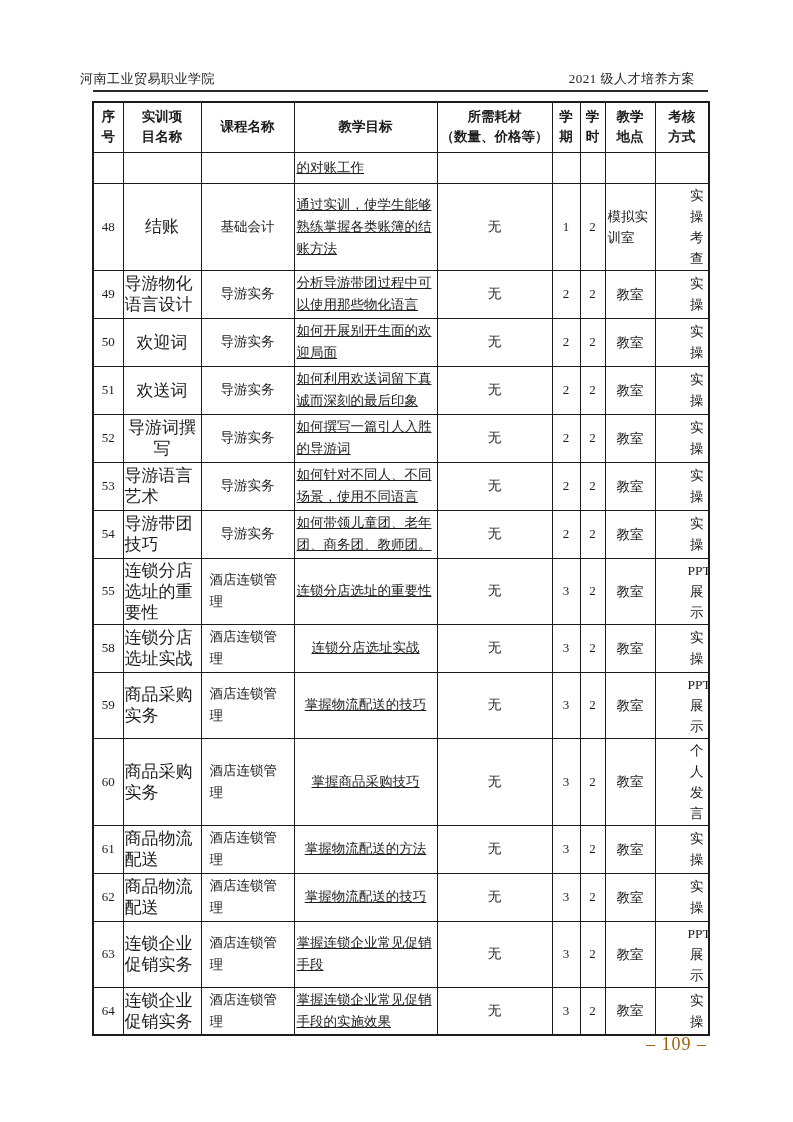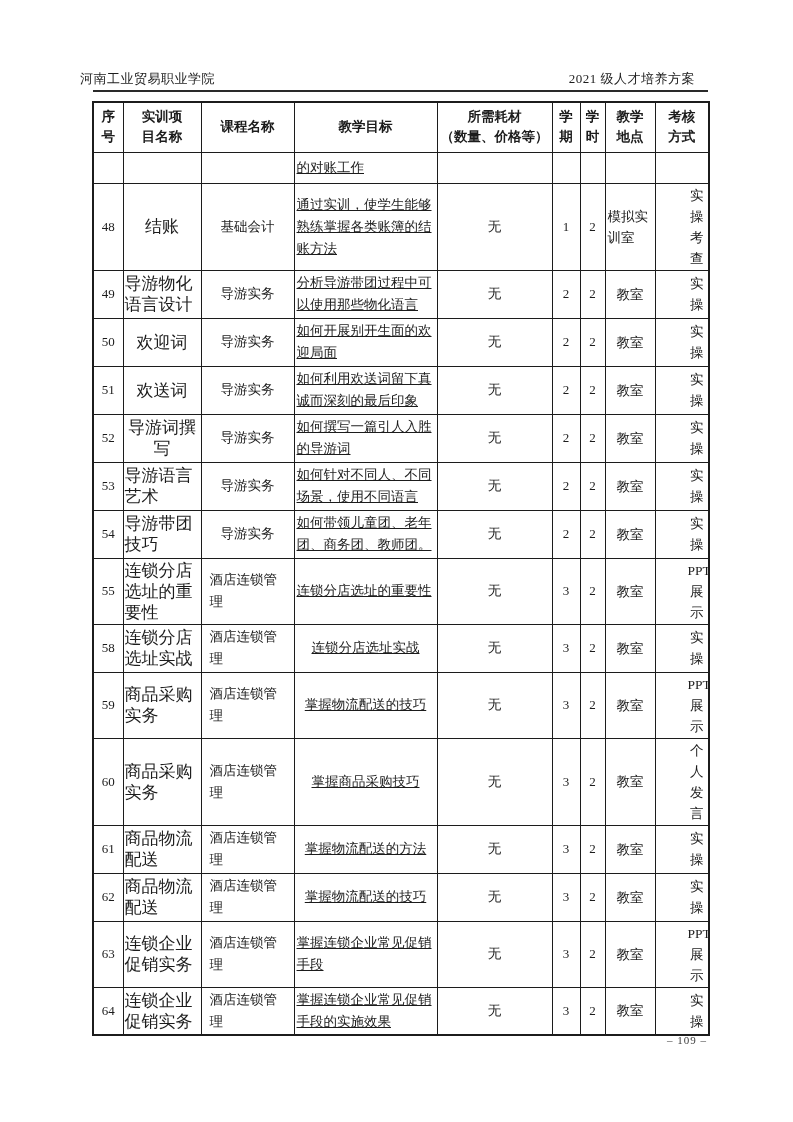--- a/index.html
+++ b/index.html
@@ -57,22 +57,22 @@
   td.c-objective { padding: 1px 2px; text-decoration: underline; }
   td.c-semester, td.c-hours { font-size: 13px; }
   td.c-location { white-space: pre-line; line-height: 21px; margin-top: 20px; }
   td.c-assessment { white-space: pre-line; line-height: 21px; padding-left: 32px; }
   td.al { text-align: left; }
 
   .page-footer {
     position: absolute;
     top: 1034px; left: 93px; width: 614px;
     text-align: right;
-    font-size: 11px;
-    color: #404040;
+    font-size: 18px;
+    color: #a16207;
     letter-spacing: 1px;
   }
 </style>
 </head>
 <body>
 
 <div class="page-header">
   <span>河南工业贸易职业学院</span>
   <span>2021 级人才培养方案</span>
 </div>

